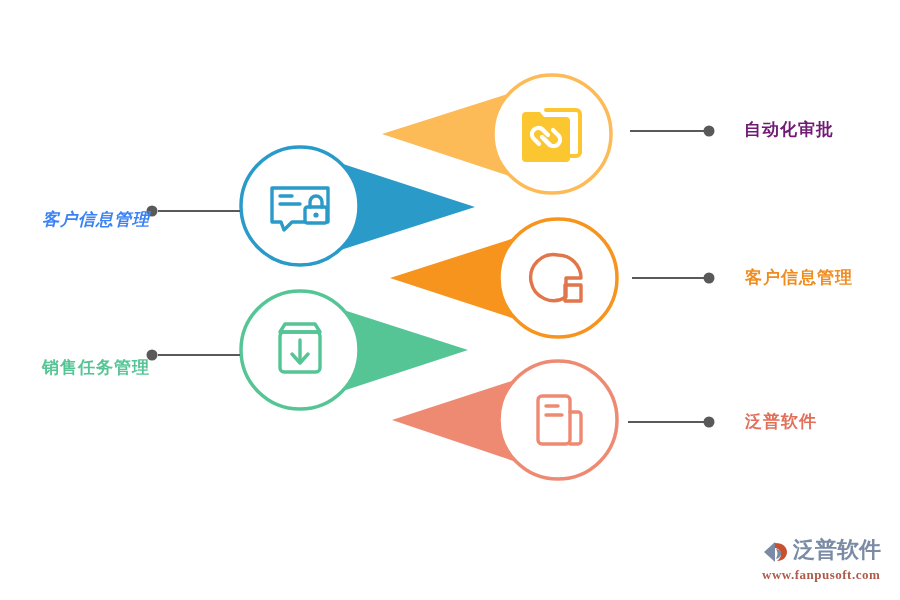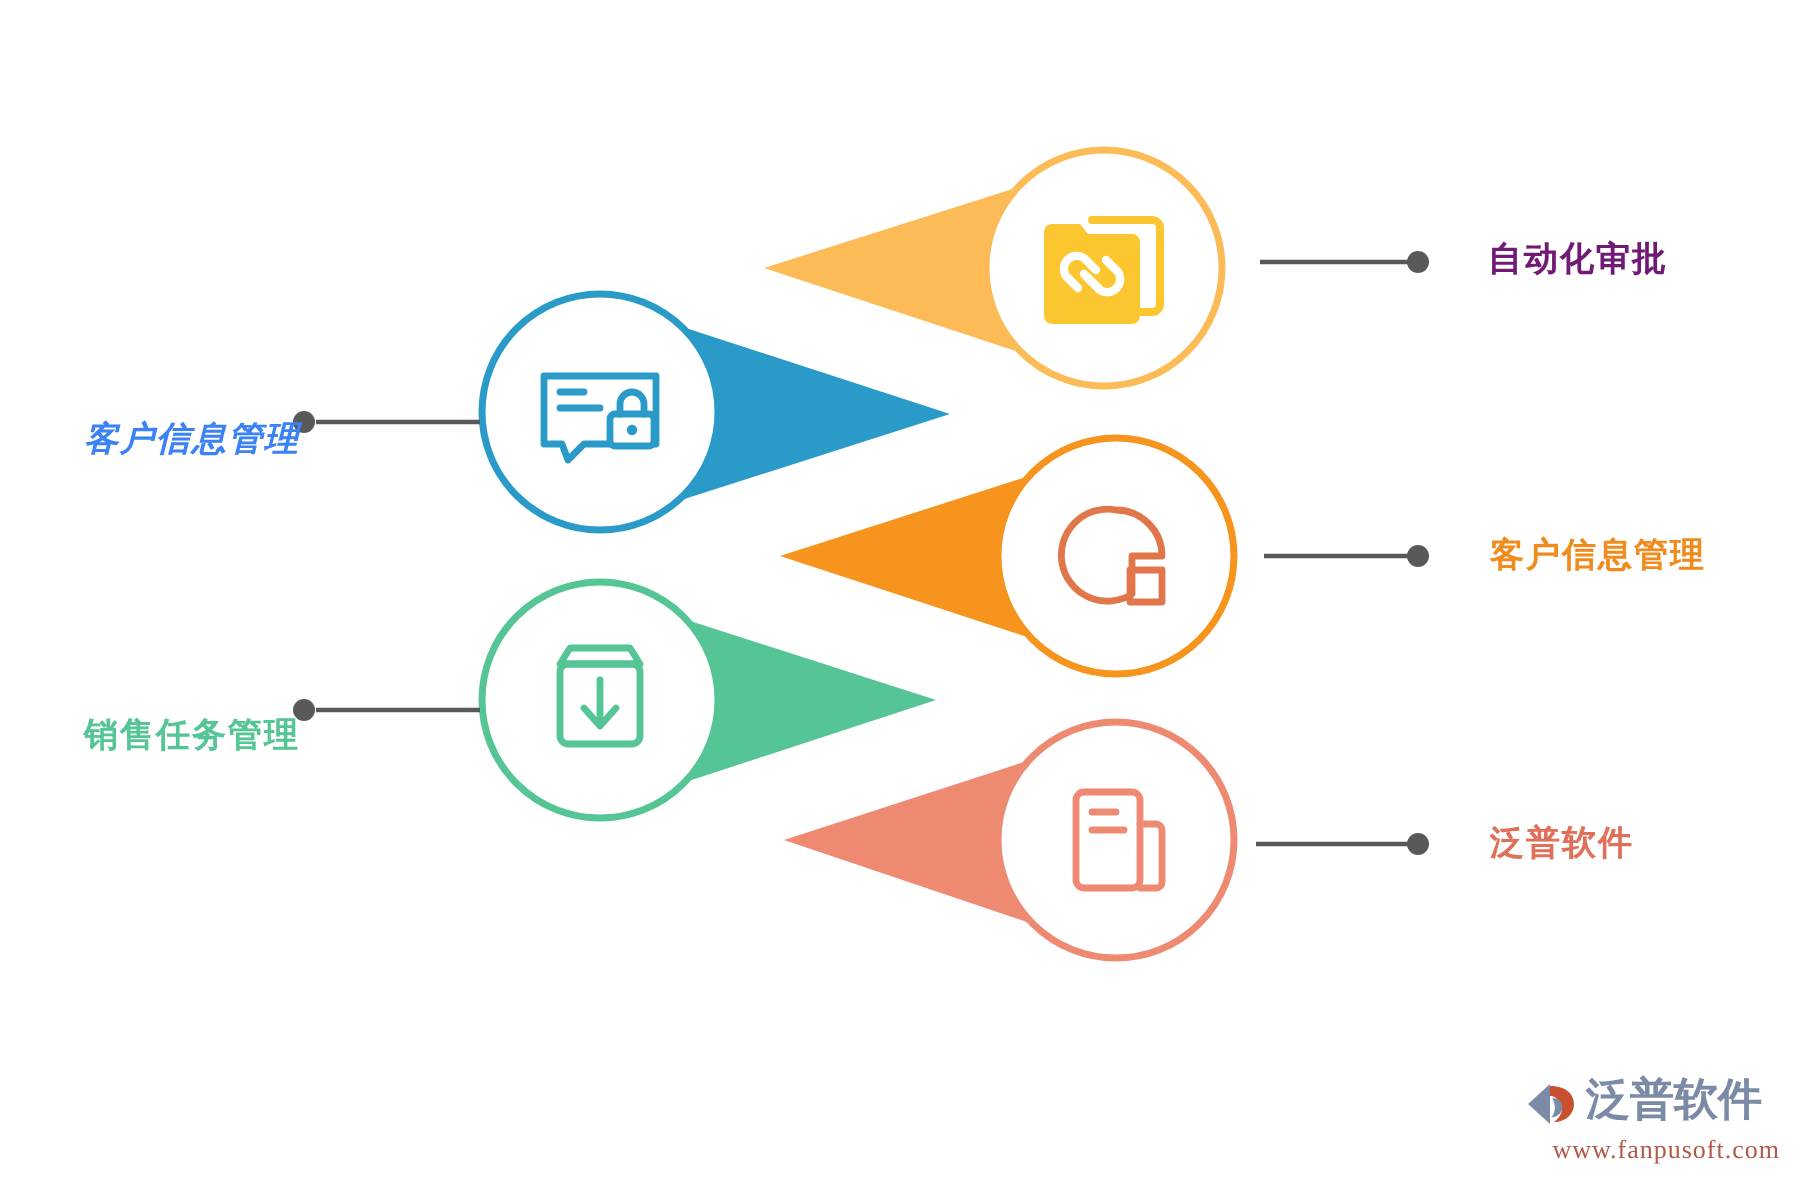--- a/index.html
+++ b/index.html
@@ -68,25 +68,25 @@
     font-family: Liberation Mono, monospace;
     font-size: 22px;
     font-weight: bold;
     color: #7B8BA6;
     letter-spacing: 0px;
     line-height: 26px;
   }
   #logo-url {
     font-family: "Liberation Serif", "DejaVu Serif", serif;
     font-size: 13px;
-    font-weight: normal;
+    font-weight: bold;
     color: #B05A4A;
     letter-spacing: 0.5px;
     margin-top: 1px;
-    text-align: right;
+    text-align: left;
   }
 </style>
 </head>
 <body>
 
 <div id="stage">
 
   <svg id="diagram-svg" viewBox="0 0 900 600">
 
     <g>

